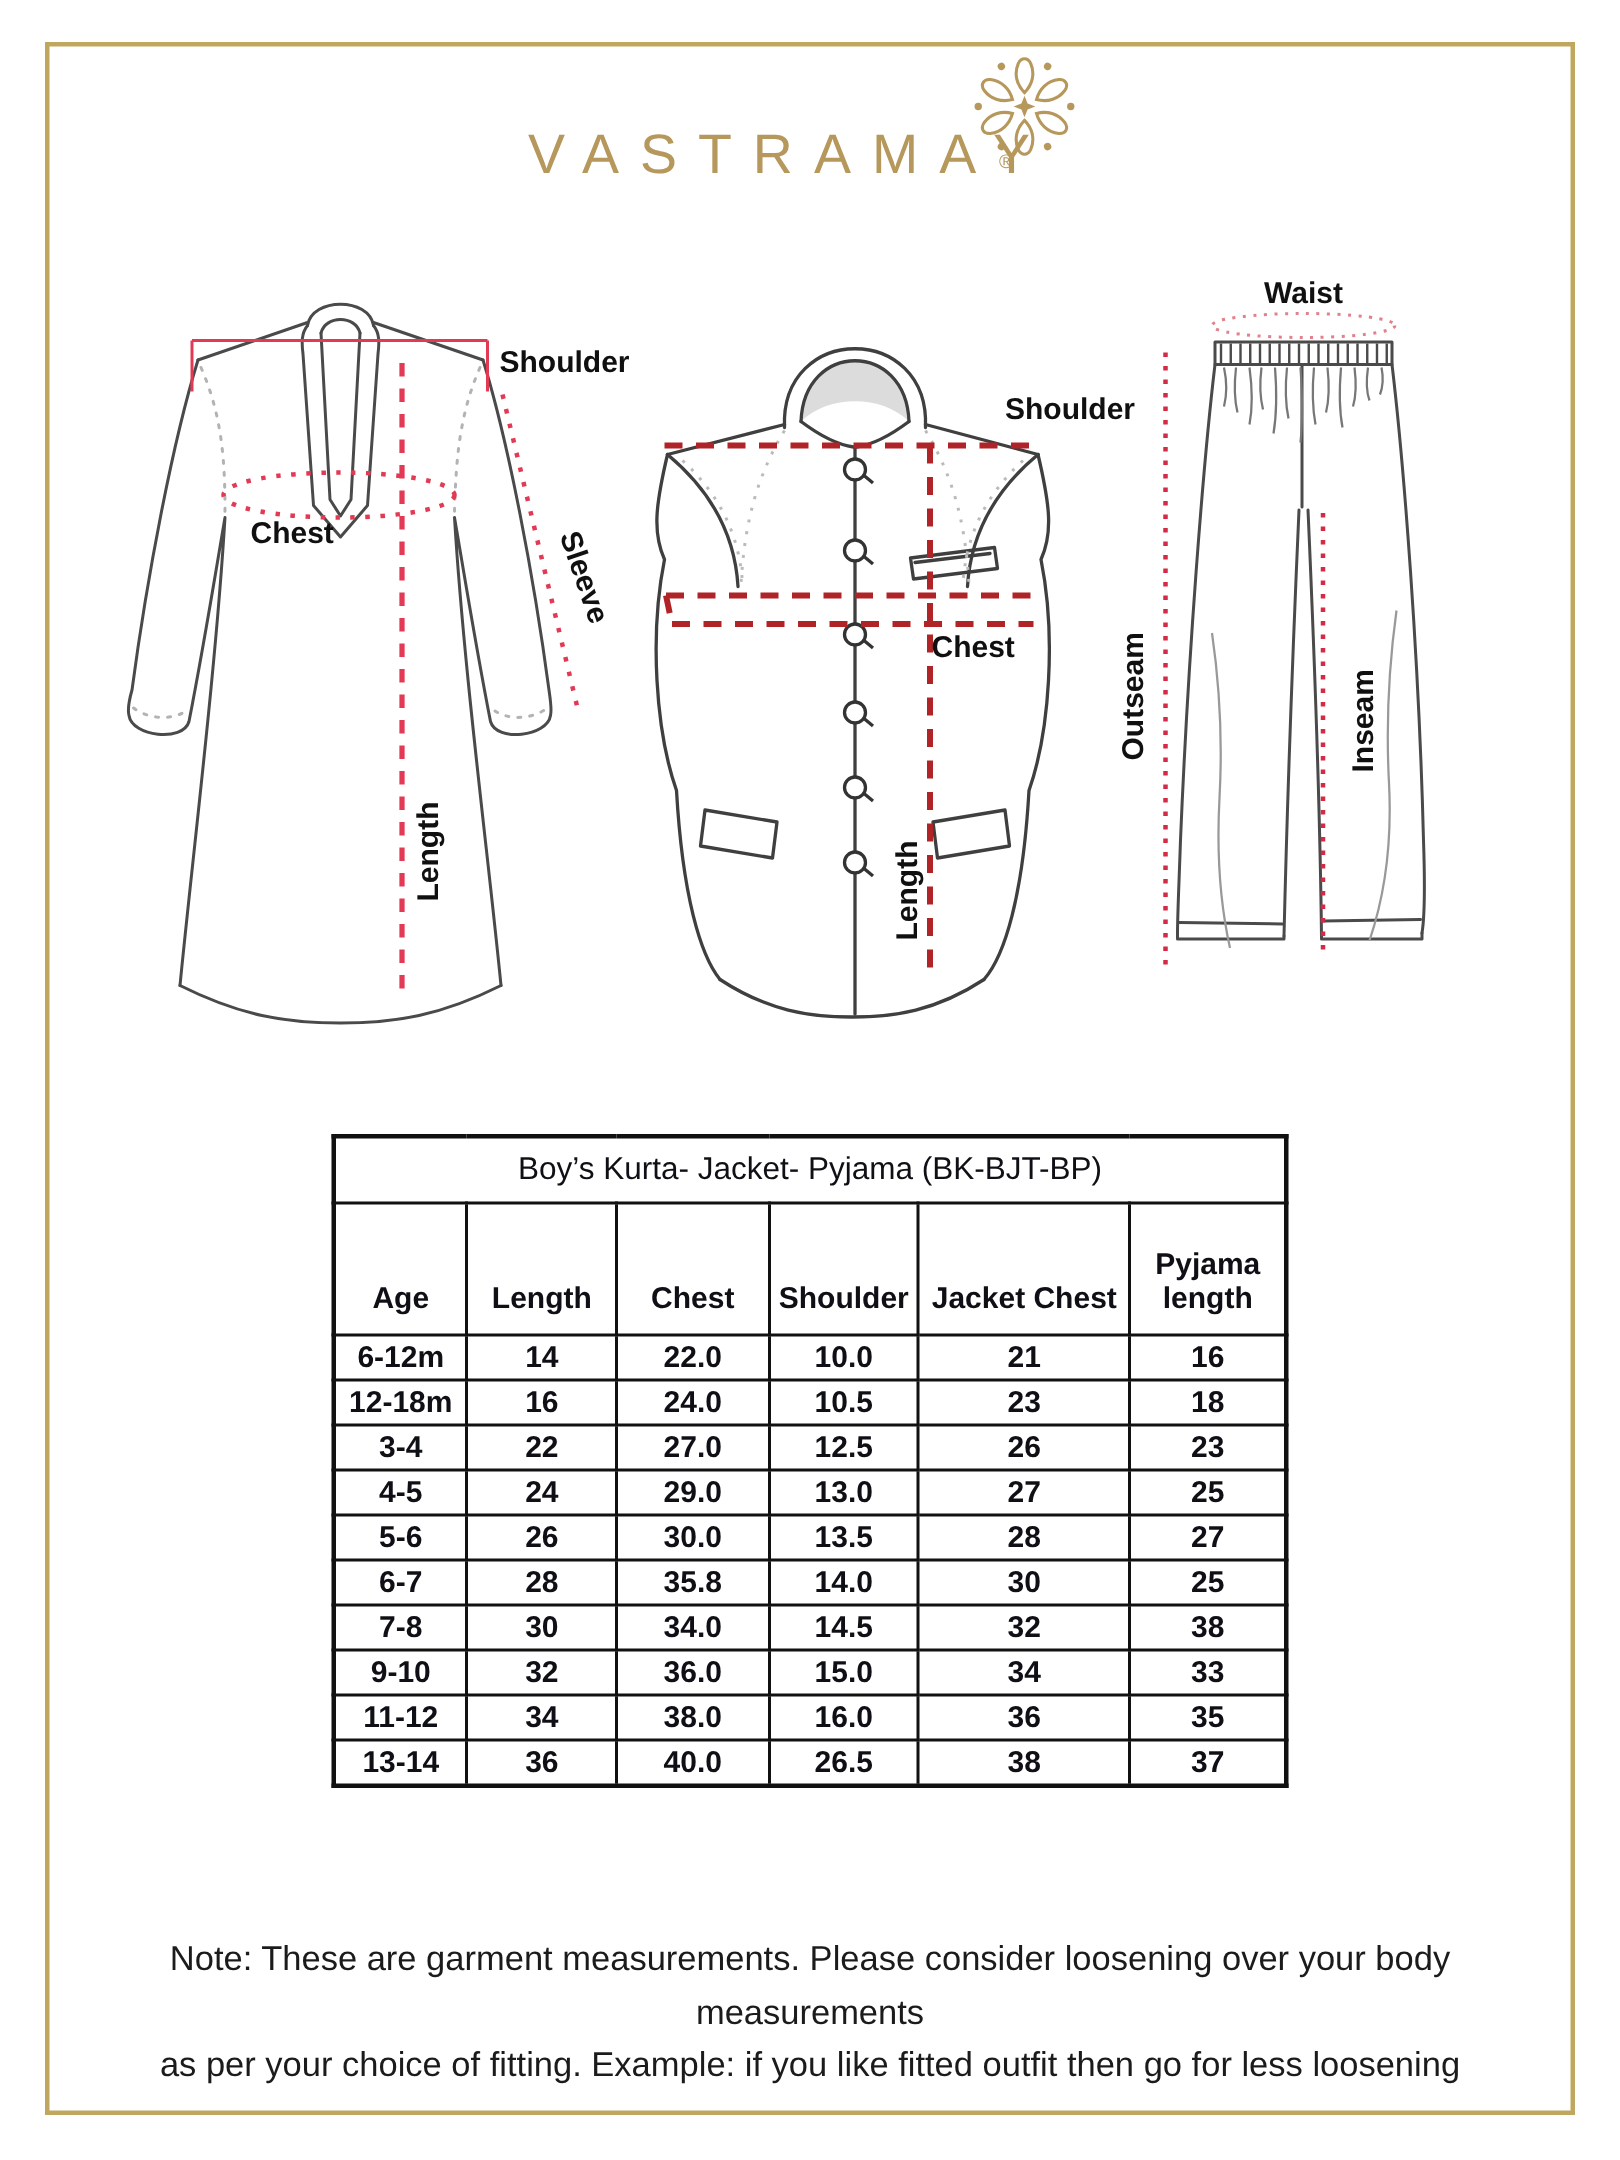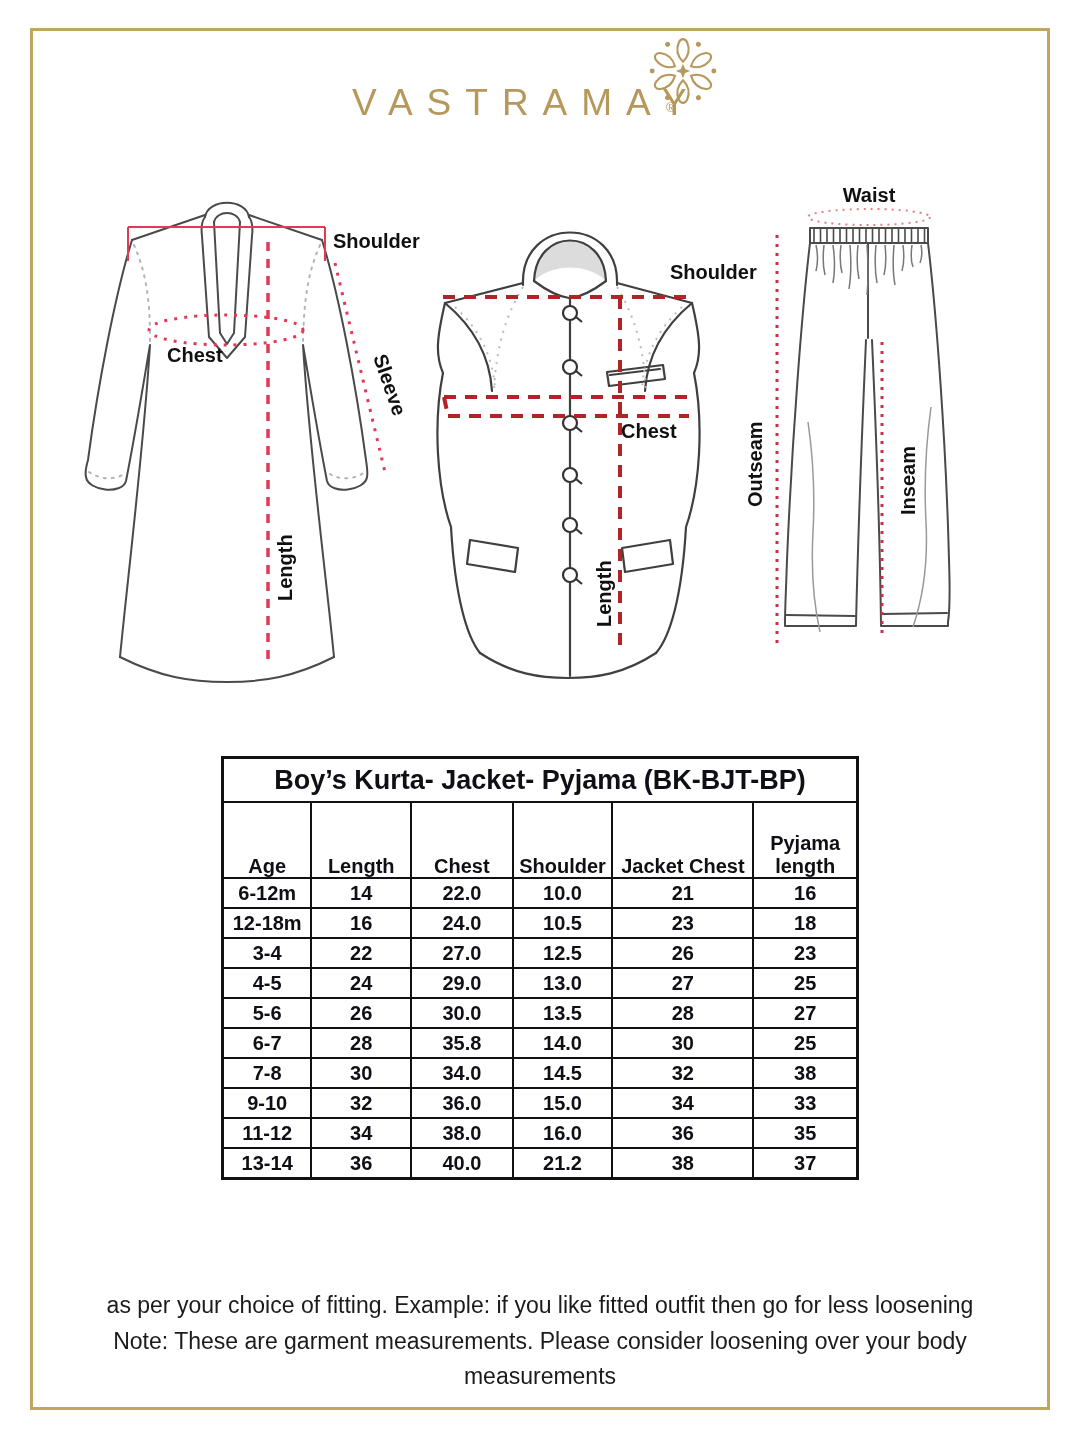--- a/index.html
+++ b/index.html
@@ -16,23 +16,23 @@
   .d-kurta{left:70px;top:185px;width:355px;height:500px;}
   .d-jacket{left:430px;top:175px;width:335px;height:520px;}
   .d-pyjama{left:740px;top:160px;width:310px;height:560px;}
   svg text.dlabel{font-family:"Liberation Sans",sans-serif;font-size:20px;font-weight:bold;fill:#101010;}
 
   
   .size-table{position:absolute;left:50%;transform:translateX(-50%);top:756px;width:638px;
     border-collapse:collapse;table-layout:fixed;color:#0f0f16;}
   .size-table th,.size-table td{border:2.5px solid #111;text-align:center;padding:0;}
   .size-table{border:3px solid #111;}
-  .t-title{height:42px;font-size:27px;font-weight:bold;}
+  .t-title{height:42px;font-size:21px;font-weight:normal;}
   .t-sub{height:33px;font-size:17px;font-weight:bold;}
-  .t-cols th{height:74px;vertical-align:bottom;font-size:20px;font-weight:bold;line-height:1.12;padding-bottom:0;}
+  .t-cols th{height:74px;vertical-align:bottom;font-size:20px;font-weight:bold;line-height:1.12;padding-bottom:12px;}
   .size-table tbody td{height:28px;font-size:20px;font-weight:bold;}
 
   
   .note{position:absolute;left:50%;transform:translateX(-50%);top:1288px;width:1000px;
     text-align:center;font-size:23px;color:#1b1b1b;line-height:1.55;}
 </style>
 </head>
 <body>
 
 <div class="page">
@@ -275,24 +275,24 @@
           <td>34</td>
           <td>38.0</td>
           <td>16.0</td>
           <td>36</td>
           <td>35</td>
         </tr>
         <tr>
           <td>13-14</td>
           <td>36</td>
           <td>40.0</td>
-          <td>21.2</td>
+          <td>26.5</td>
           <td>38</td>
           <td>37</td>
         </tr>
       </tbody>
   </table>
 
   <div class="note">
+    <div>Note: These are garment measurements. Please consider loosening over your body measurements</div>
     <div>as per your choice of fitting. Example: if you like fitted outfit then go for less loosening</div>
-    <div>Note: These are garment measurements. Please consider loosening over your body measurements</div>
   </div>
 </div>
 
 </body></html>

